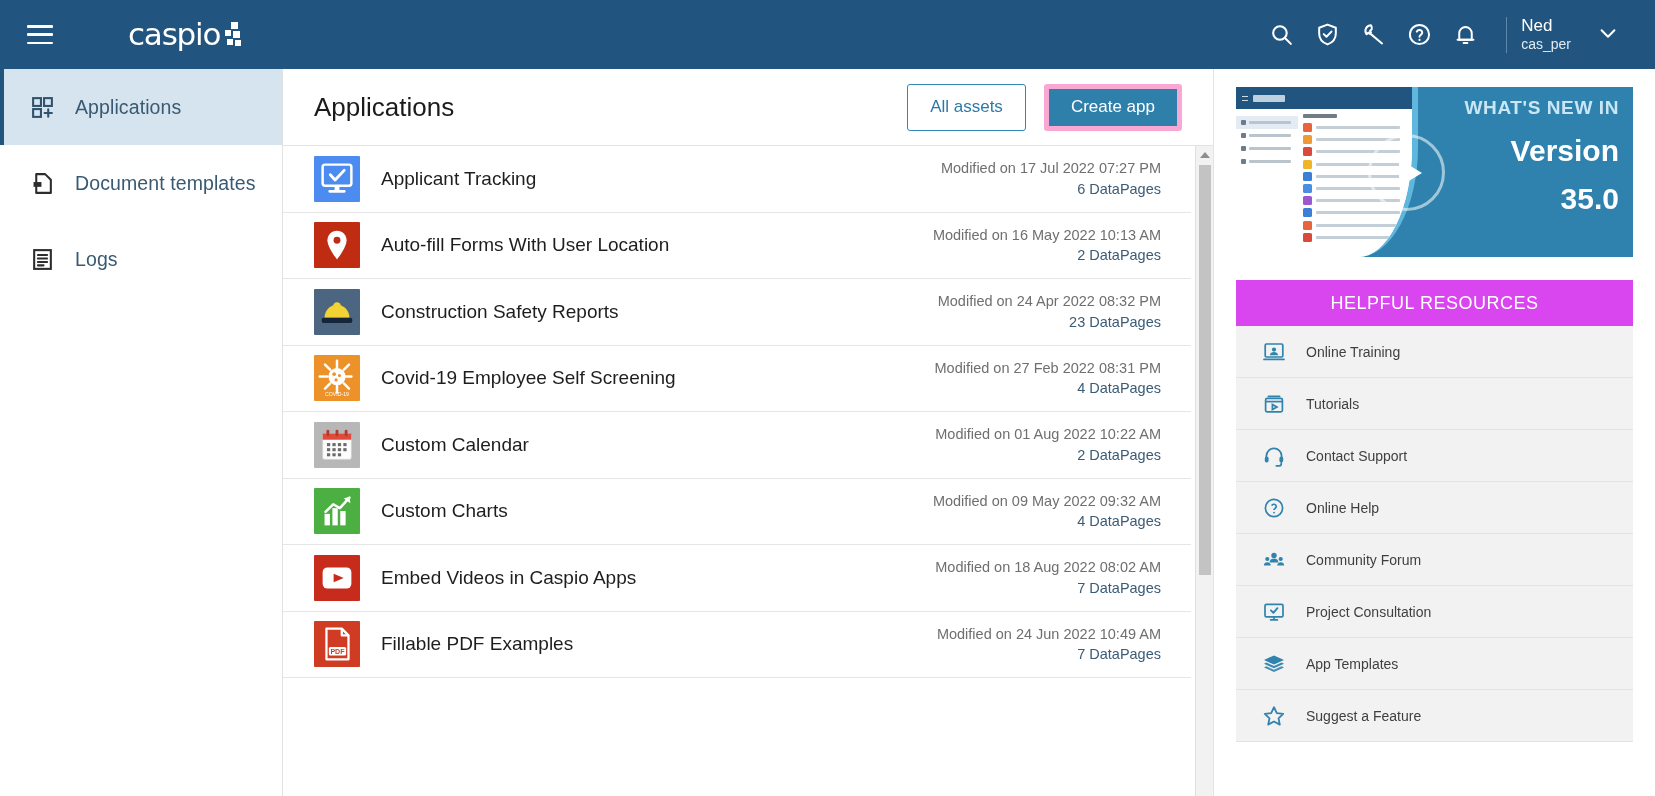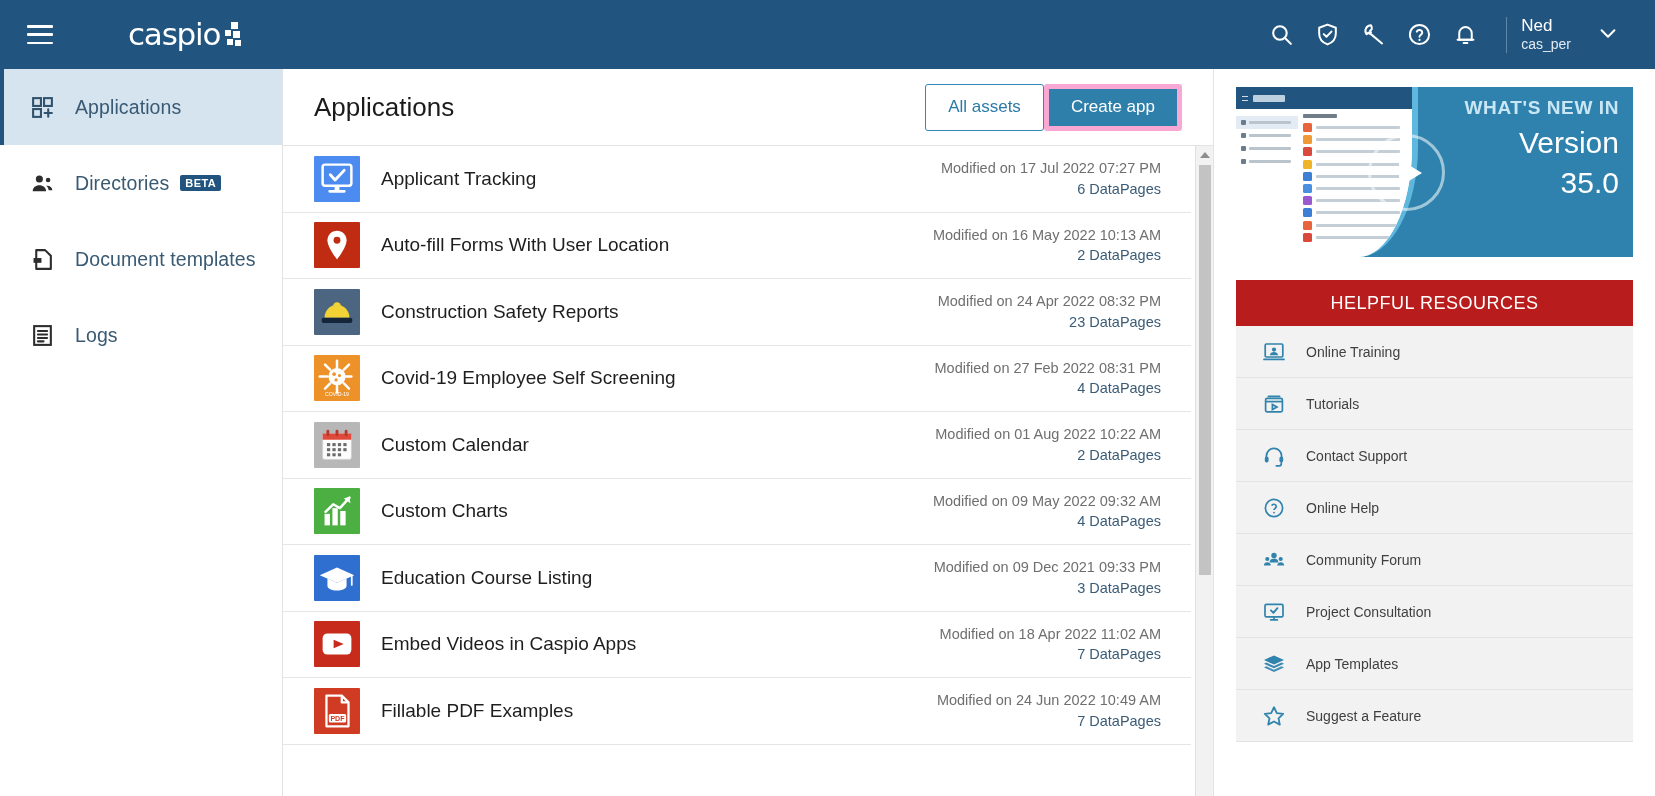--- a/index.html
+++ b/index.html
@@ -66,21 +66,21 @@
   }
 
   
   .main { flex: 1; display: flex; flex-direction: column; min-width: 0; background: #fff; position: relative; }
   .main-head {
     height: 77px; display: flex; align-items: center;
     padding: 0 31px 0 31px; border-bottom: 1px solid #e3e3e3;
     flex: none;
   }
   .page-title { font-size: 26px; color: #1b1b1b; font-weight: 400; }
-  .head-actions { margin-left: auto; display: flex; align-items: flex-start; }
+  .head-actions { margin-left: auto; display: flex; align-items: flex-start; gap: 18px; }
   .btn {
     font-size: 17px; padding: 0 22px; height: 47px; border-radius: 3px;
     display: flex; align-items: center; justify-content: center; cursor: pointer;
     font-family: "Liberation Sans", sans-serif;
   }
   .btn-outline { background: #fff; border: 1px solid #3387b8; color: #2c7aa8; }
   .btn-primary { background: #2f7fab; border: 5px solid #f9a8d4; color: #fff; }
 
   
   .list-wrap { flex: 1; position: relative; overflow: hidden; }
@@ -127,34 +127,34 @@
   .bs-navbar { height: 3px; background: #b9c4cd; flex: 1; margin-right: 7px; border-radius: 1px; }
   .bs-main { flex: 1; background: #fff; padding: 5px 4px 0 5px; }
   .bs-title { height: 4px; width: 34px; background: #6f7d89; margin-bottom: 5px; border-radius: 1px; }
   .bs-appline { display: flex; align-items: center; gap: 4px; margin-bottom: 3.2px; }
   .bs-appico { width: 9px; height: 9px; border-radius: 1.5px; flex: none; }
   .bs-appbar { height: 3px; background: #c3ced7; flex: 1; margin-right: 8px; border-radius: 1px; }
   .banner-text {
     position: absolute; right: 14px; top: 10px; text-align: right; color: #fff;
   }
   .bt-small { font-size: 19px; letter-spacing: .6px; color: #c9e6f5; font-weight: bold; }
-  .bt-big { font-size: 30px; font-weight: normal; line-height: 1.08; margin-top: 8px; }
+  .bt-big { font-size: 30px; font-weight: bold; line-height: 1.08; margin-top: 16px; }
   .play {
     position: absolute; left: 132px; top: 47px; width: 77px; height: 77px;
     border-radius: 50%; border: 3px solid rgba(255,255,255,.55);
     display: flex; align-items: center; justify-content: center;
   }
   .play::after {
     content: ""; width: 0; height: 0;
     border-left: 23px solid #fff; border-top: 14px solid transparent; border-bottom: 14px solid transparent;
     margin-left: 7px;
   }
 
   .res-head {
-    background: #b91c1c; color: #fff; text-align: center;
+    background: #d946ef; color: #fff; text-align: center;
     font-size: 18px; letter-spacing: .5px; height: 46px;
     display: flex; align-items: center; justify-content: center;
     margin-top: 23px;
   }
   .res-item {
     display: flex; align-items: center; height: 52px;
     background: #f2f2f2; border-bottom: 1px solid #e3e3e3;
     padding-left: 22px; cursor: pointer;
   }
   .res-ico { width: 32px; display: flex; align-items: center; justify-content: center; color: #3083ad; margin-right: 16px; }
@@ -242,32 +242,20 @@
             <rect x="3" y="3" width="7.5" height="7.5"></rect>
               <rect x="13.5" y="3" width="7.5" height="7.5"></rect>
             <rect x="3" y="13.5" width="7.5" height="7.5"></rect>
             <line x1="14" y1="17.3" x2="21" y2="17.3"></line>
               <line x1="17.5" y1="13.8" x2="17.5" y2="20.8"></line>
           </svg>
         </span>
         <span class="nav-label">Applications</span>
       </div>
 
-      <div class="nav-item">
-        <span class="nav-ico">
-          <svg width="25" height="25" viewBox="0 0 24 24" fill="currentColor">
-            <circle cx="9" cy="7.6" r="3.4"></circle>
-            <path d="M2.6 19.4 c0 -3.6 2.9 -5.7 6.4 -5.7 s6.4 2.1 6.4 5.7 Z"></path>
-            <circle cx="17.4" cy="8.6" r="2.2"></circle>
-            <path d="M15.6 14.2 c2.9 -0.5 5.6 1 5.9 4.3 l-3.6 0 c-0.1 -1.8 -0.9 -3.2 -2.3 -4.3 Z"></path>
-          </svg>
-        </span>
-        <span class="nav-label">Directories</span>
-        <span class="beta">BETA</span>
-      </div>
 
       <div class="nav-item">
         <span class="nav-ico">
           <svg width="25" height="25" viewBox="0 0 24 24" fill="none" stroke="currentColor" stroke-width="2" stroke-linejoin="round">
             <path d="M6 3 h8.5 L20 8.5 V21 H6 Z"></path>
             <rect x="3.4" y="10.6" width="7.6" height="4.6" fill="currentColor" stroke="none"></rect>
           </svg>
         </span>
         <span class="nav-label">Document templates</span>
       </div>
@@ -394,39 +382,27 @@
                   <polyline points="12,25 20,17 27,21 37,10" fill="none" stroke="#fff" stroke-width="2.6" stroke-linecap="round" stroke-linejoin="round"></polyline>
                   <polygon points="37,9 38,16 31,11" fill="#fff"></polygon>
                 </svg></div>
               <div class="app-name">Custom Charts</div>
               <div class="row-right">
                 <div class="mod">Modified on 09 May 2022 09:32 AM</div>
                 <div class="dp">4 DataPages</div>
               </div>
             </div>
             <div class="row">
-              <div class="app-ico" style="background:#2f6fd0"><svg viewBox="0 0 48 48">
-                  <polygon points="24,13 42,21 24,29 6,21" fill="#fff"></polygon>
-                  <path d="M14 24.5 V32 c0 3 4.5 5 10 5 s10 -2 10 -5 v-7.5 l-10 4.4 z" fill="#fff"></path>
-                  <rect x="38.5" y="21" width="1.8" height="11" fill="#fff"></rect>
-                </svg></div>
-              <div class="app-name">Education Course Listing</div>
-              <div class="row-right">
-                <div class="mod">Modified on 09 Dec 2021 09:33 PM</div>
-                <div class="dp">3 DataPages</div>
-              </div>
-            </div>
-            <div class="row">
               <div class="app-ico" style="background:#c62b1c"><svg viewBox="0 0 48 48">
                   <rect x="9" y="13" width="30" height="22" rx="5" fill="#fff"></rect>
                   <polygon points="20.5,19.5 31,24 20.5,28.5" fill="#c62b1c"></polygon>
                 </svg></div>
               <div class="app-name">Embed Videos in Caspio Apps</div>
               <div class="row-right">
-                <div class="mod">Modified on 18 Apr 2022 11:02 AM</div>
+                <div class="mod">Modified on 18 Aug 2022 08:02 AM</div>
                 <div class="dp">7 DataPages</div>
               </div>
             </div>
             <div class="row">
               <div class="app-ico" style="background:#cf3b23"><svg viewBox="0 0 48 48">
                   <path d="M13 8 h16 l7 7 v25 H13 Z" fill="none" stroke="#fff" stroke-width="2.4" stroke-linejoin="round"></path>
                   <path d="M29 8 v7 h7" fill="none" stroke="#fff" stroke-width="2.4" stroke-linejoin="round"></path>
                   <rect x="15.5" y="27" width="18" height="9" rx="1.6" fill="#fff"></rect>
                   <text x="24.5" y="34.2" font-size="7.4" fill="#cf3b23" text-anchor="middle" font-weight="bold" font-family="Liberation Sans, sans-serif">PDF</text>
                 </svg></div>

